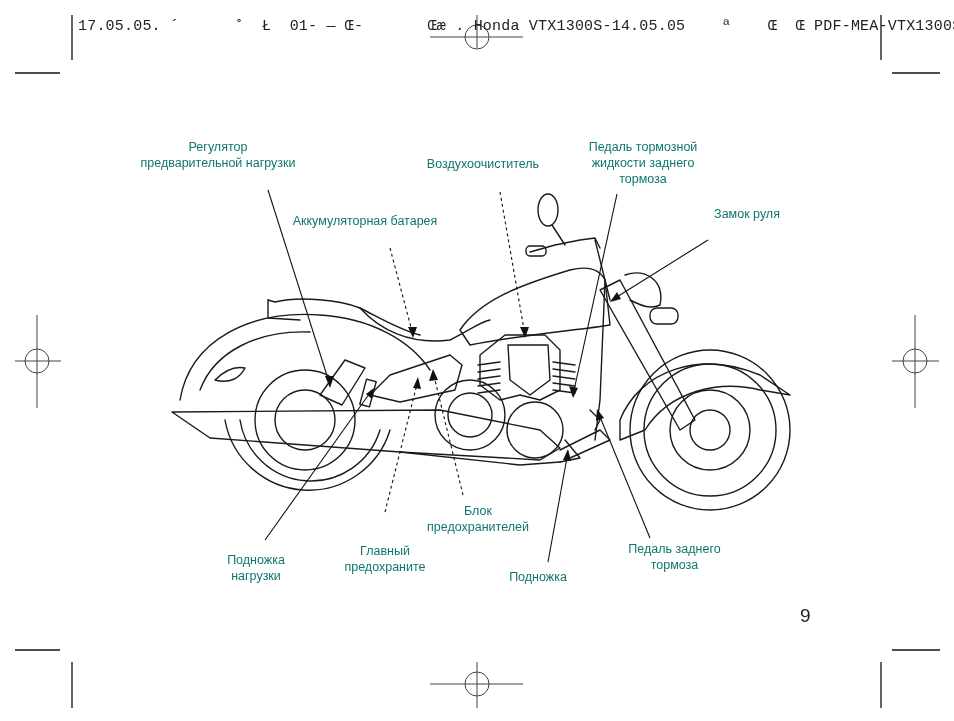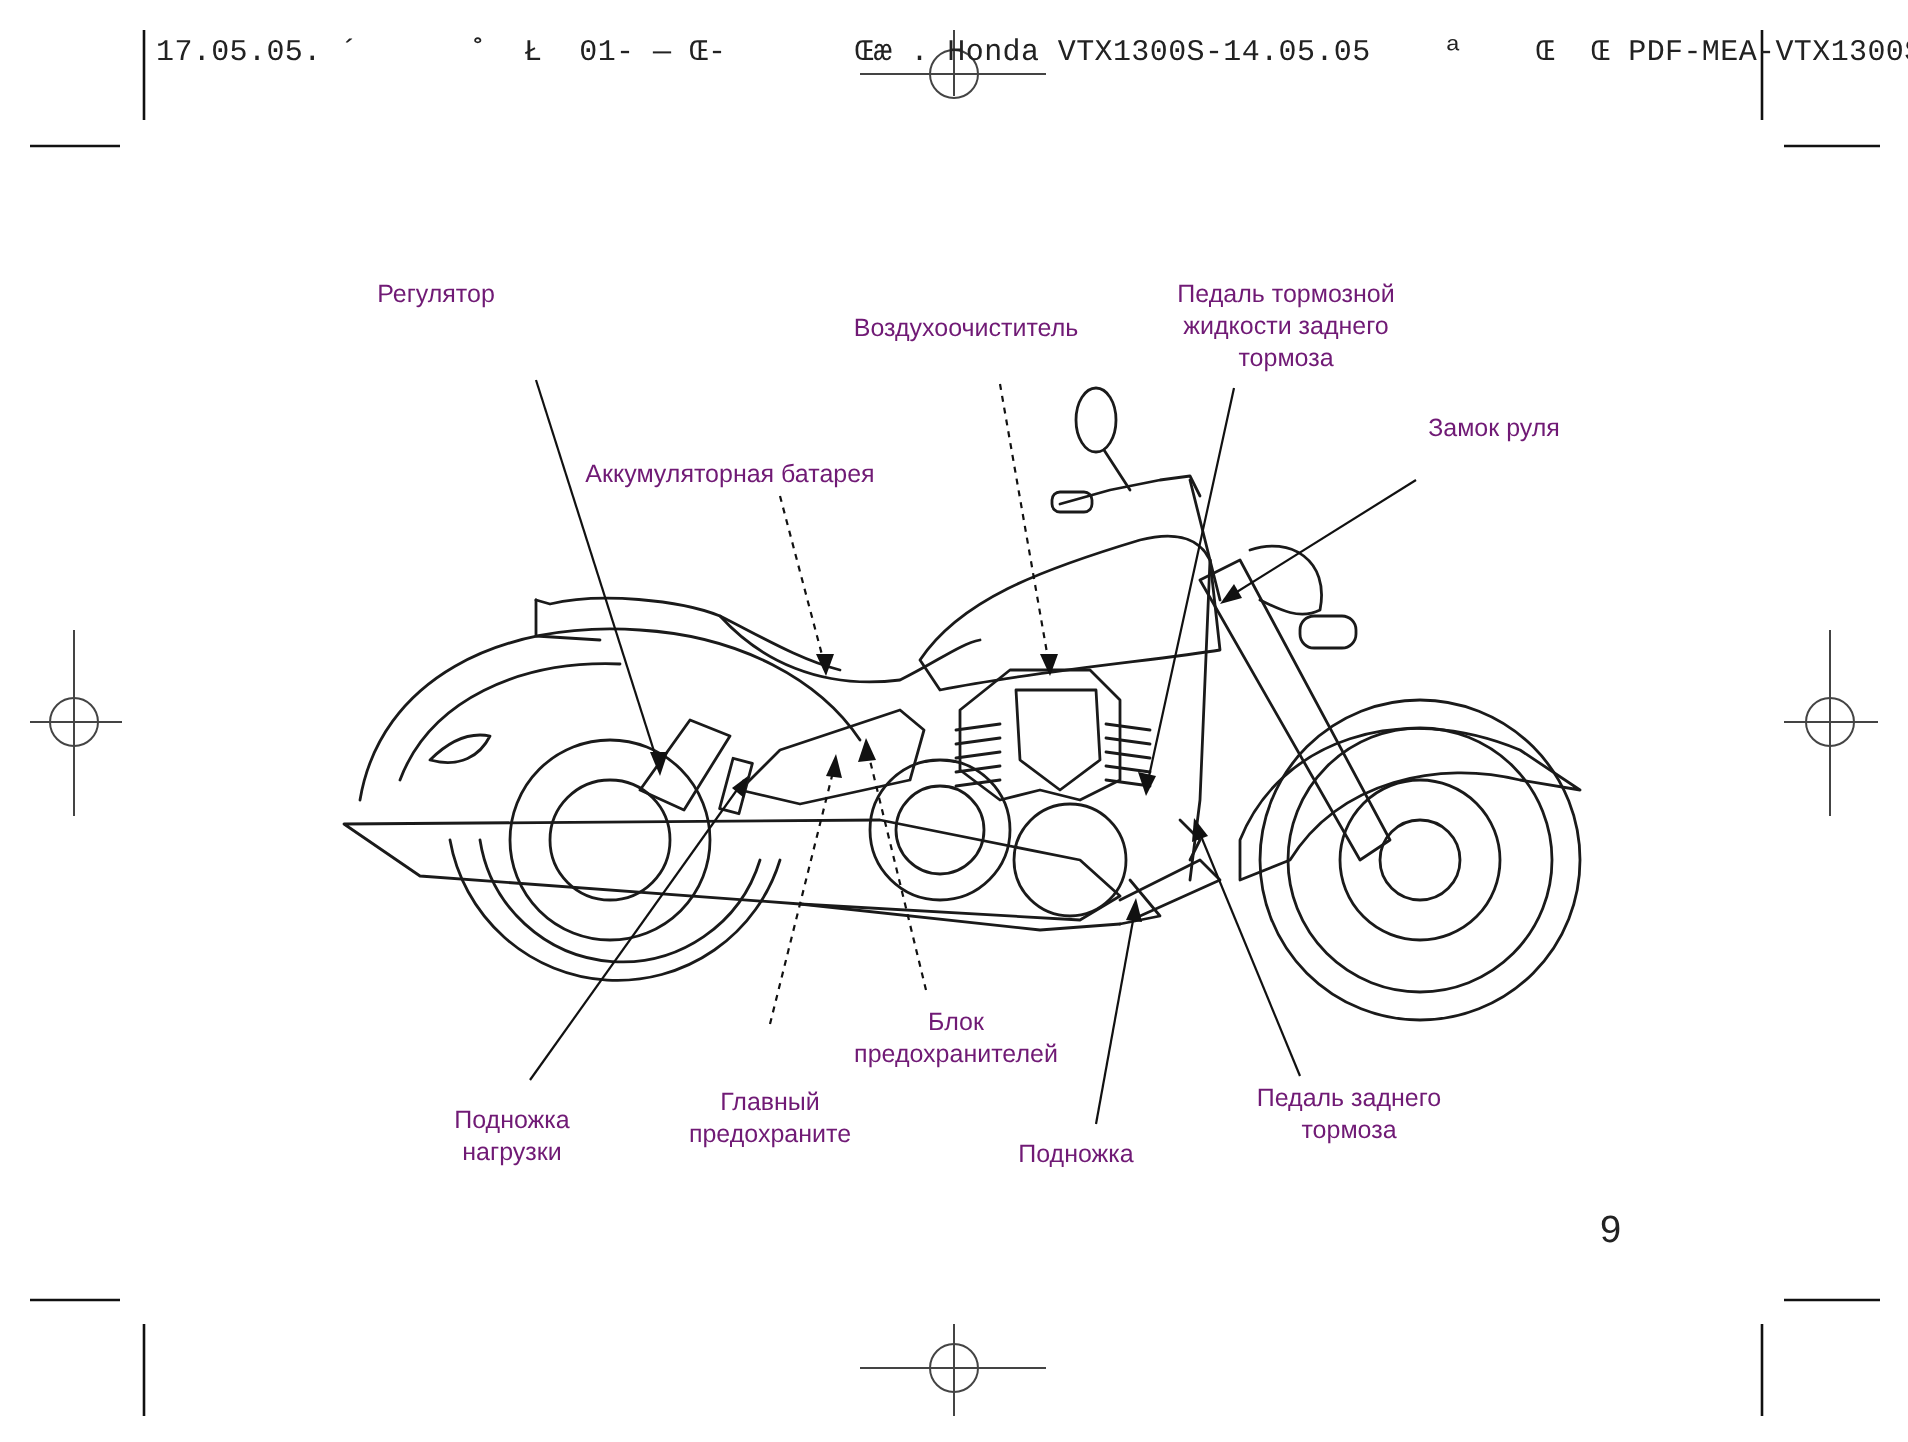--- a/index.html
+++ b/index.html
@@ -1,18 +1,18 @@
 <!DOCTYPE html>
 <html><head>
 <meta charset="utf-8">
 <style>
   html, body { margin:0; padding:0; background:#fff; }
   body { width:954px; height:721px; position:relative; overflow:hidden; font-family:"Liberation Sans", sans-serif; color:#1a1a1a; }
   .header-text { position:absolute; top:18px; left:78px; font-family:"Liberation Mono", monospace; font-size:15px; white-space:pre; color:#222; letter-spacing:0.2px; }
-  .lbl { position:absolute; font-size:12.5px; line-height:16px; text-align:center; color:#701a75; white-space:nowrap; }
+  .lbl { position:absolute; font-size:12.5px; line-height:16px; text-align:center; color:#0f766e; white-space:nowrap; }
   .page-num { position:absolute; left:800px; top:605px; font-size:19px; color:#222; }
   svg.layer { position:absolute; left:0; top:0; }
 </style>
 </head>
 <body>
 
 <svg class="layer" width="954" height="721">
   <g stroke="#111" stroke-width="1.3" fill="none">
     <line x1="72" y1="15" x2="72" y2="60"></line>
     <line x1="15" y1="73" x2="60" y2="73"></line>
@@ -137,22 +137,23 @@
     <path d="M374 388 L372 399 L366 394 Z"></path>
     <path d="M418 377 L421 389 L413 388 Z"></path>
     <path d="M433 369 L438 380 L429 381 Z"></path>
     <path d="M568 449 L571 461 L563 460 Z"></path>
     <path d="M597 409 L604 418 L596 421 Z"></path>
   </g>
 </svg>
 
 <div class="lbl" style="left:128px; top:139px; width:180px;">
   <div>Регулятор</div>
+  <div>предварительной нагрузки</div>
 </div>
-<div class="lbl" style="left:280px; top:213px; width:170px;margin-top:16px;">
+<div class="lbl" style="left:280px; top:213px; width:170px;">
   <div>Аккумуляторная батарея</div>
 </div>
 <div class="lbl" style="left:413px; top:156px; width:140px;">
   <div>Воздухоочиститель</div>
 </div>
 <div class="lbl" style="left:578px; top:139px; width:130px;">
   <div>Педаль тормозной</div>
   <div>жидкости заднего</div>
   <div>тормоза</div>
 </div>

